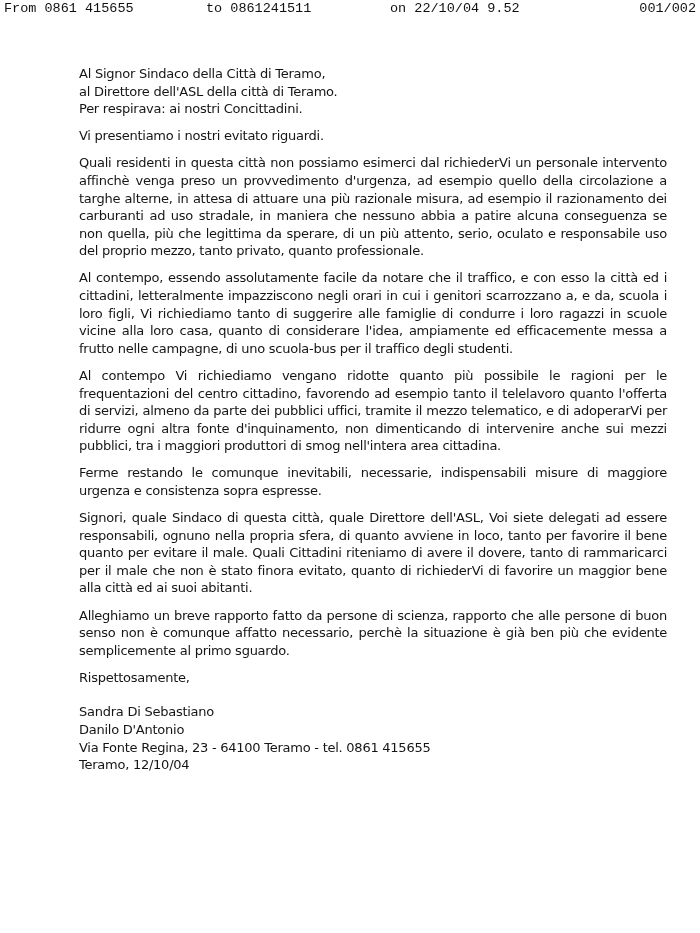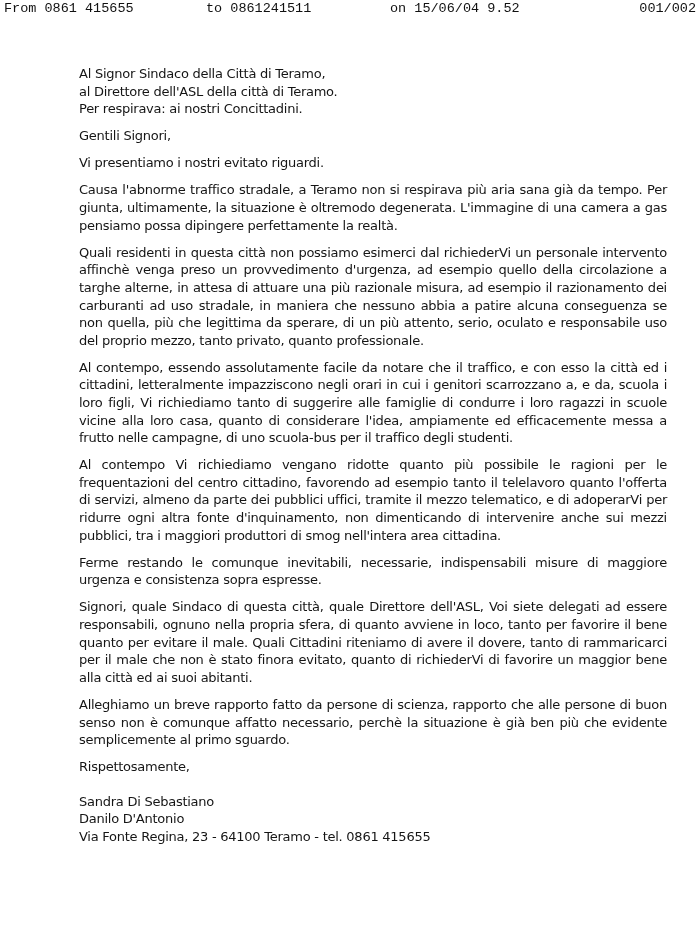--- a/index.html
+++ b/index.html
@@ -24,38 +24,37 @@
   .just { text-align: justify; }
   .block-lines span { display: block; }
   .closing { margin-top: 2px !important; margin-bottom: 17px !important; }
 </style>
 </head>
 <body>
 
 <div class="fax-header">
   <span class="fh-from">From 0861 415655</span>
   <span class="fh-to">to 0861241511</span>
-  <span class="fh-on">on 15/06/04 9.52</span>
+  <span class="fh-on">on 22/10/04 9.52</span>
   <span class="fh-page">001/002</span>
 </div>
 
 <div class="letter">
   <p class="block-lines">
     <span>Al Signor Sindaco della Città di Teramo,</span>
     <span>al Direttore dell'ASL della città di Teramo.</span>
     <span>Per respirava: ai nostri Concittadini.</span>
   </p>
-  <p>Gentili Signori,</p>
   <p>Vi presentiamo i nostri evitato riguardi.</p>
-  <p class="just">Causa l'abnorme traffico stradale, a Teramo non si respirava più aria sana già da tempo. Per giunta, ultimamente, la situazione è oltremodo degenerata. L'immagine di una camera a gas pensiamo possa dipingere perfettamente la realtà.</p>
   <p class="just">Quali residenti in questa città non possiamo esimerci dal richiederVi un personale intervento affinchè venga preso un provvedimento d'urgenza, ad esempio quello della circolazione a targhe alterne, in attesa di attuare una più razionale misura, ad esempio il razionamento dei carburanti ad uso stradale, in maniera che nessuno abbia a patire alcuna conseguenza se non quella, più che legittima da sperare, di un più attento, serio, oculato e responsabile uso del proprio mezzo, tanto privato, quanto professionale.</p>
   <p class="just">Al contempo, essendo assolutamente facile da notare che il traffico, e con esso la città ed i cittadini, letteralmente impazziscono negli orari in cui i genitori scarrozzano a, e da, scuola i loro figli, Vi richiediamo tanto di suggerire alle famiglie di condurre i loro ragazzi in scuole vicine alla loro casa, quanto di considerare l'idea, ampiamente ed efficacemente messa a frutto nelle campagne, di uno scuola-bus per il traffico degli studenti.</p>
   <p class="just">Al contempo Vi richiediamo vengano ridotte quanto più possibile le ragioni per le frequentazioni del centro cittadino, favorendo ad esempio tanto il telelavoro quanto l'offerta di servizi, almeno da parte dei pubblici uffici, tramite il mezzo telematico, e di adoperarVi per ridurre ogni altra fonte d'inquinamento, non dimenticando di intervenire anche sui mezzi pubblici, tra i maggiori produttori di smog nell'intera area cittadina.</p>
   <p class="just">Ferme restando le comunque inevitabili, necessarie, indispensabili misure di maggiore urgenza e consistenza sopra espresse.</p>
   <p class="just">Signori, quale Sindaco di questa città, quale Direttore dell'ASL, Voi siete delegati ad essere responsabili, ognuno nella propria sfera, di quanto avviene in loco, tanto per favorire il bene quanto per evitare il male. Quali Cittadini riteniamo di avere il dovere, tanto di rammaricarci per il male che non è stato finora evitato, quanto di richiederVi di favorire un maggior bene alla città ed ai suoi abitanti.</p>
   <p class="just">Alleghiamo un breve rapporto fatto da persone di scienza, rapporto che alle persone di buon senso non è comunque affatto necessario, perchè la situazione è già ben più che evidente semplicemente al primo sguardo.</p>
   <p class="closing">Rispettosamente,</p>
   <p class="block-lines">
     <span>Sandra Di Sebastiano</span>
     <span>Danilo D'Antonio</span>
     <span>Via Fonte Regina, 23 - 64100 Teramo - tel. 0861 415655</span>
+    <span>Teramo, 12/10/04</span>
   </p>
 </div>
 
 </body></html>

